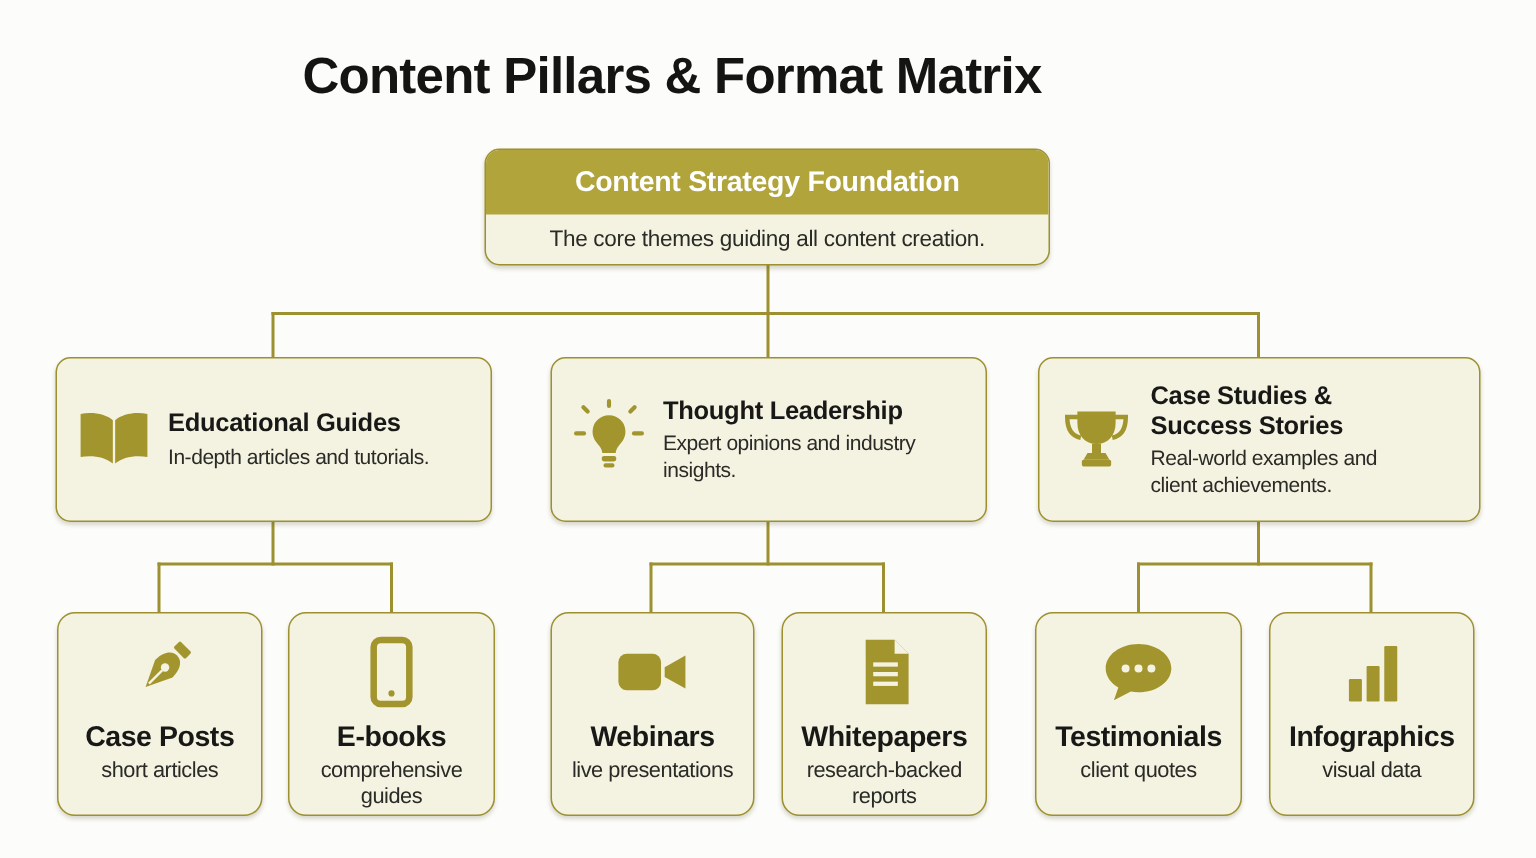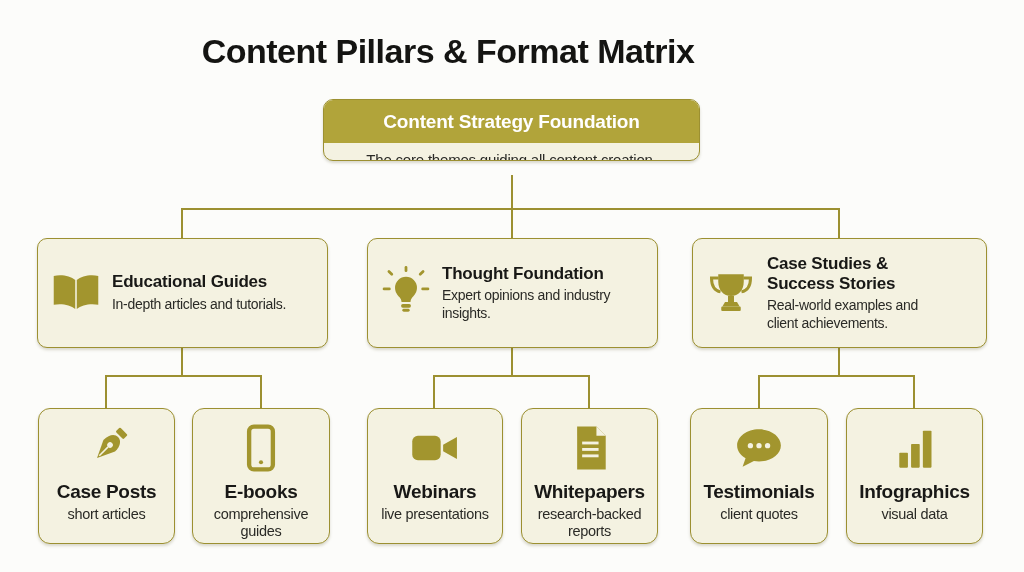--- a/index.html
+++ b/index.html
@@ -27,21 +27,21 @@
   .line-v{width:2px;}
 
   
   .card{
     position:absolute;background:var(--cream);
     border:1.6px solid var(--line);border-radius:10px;
     box-shadow:0 2px 3px rgba(90,85,40,.22);
   }
 
   
-  .root-node{left:323px;top:99px;width:377px;height:62px;overflow:hidden;}
+  .root-node{left:323px;top:99px;width:377px;height:78px;overflow:hidden;}
   .root-header{
     height:43px;background:var(--olive);border-radius:8px 8px 0 0;
     display:flex;align-items:center;justify-content:center;
     color:#ffffff;font-size:19px;font-weight:bold;letter-spacing:-.2px;
   }
   .root-body{
     height:32px;display:flex;align-items:center;justify-content:center;
     font-size:15px;color:var(--sub);letter-spacing:-.2px;
   }
 
@@ -124,21 +124,21 @@
         <g class="stroke" stroke-width="3.4" stroke-linecap="round">
           <line x1="32" y1="3.5" x2="32" y2="7.5"></line>
           <line x1="14.5" y1="12" x2="11" y2="8.5"></line>
           <line x1="49.5" y1="12" x2="53" y2="8.5"></line>
           <line x1="11.5" y1="30" x2="5" y2="30"></line>
           <line x1="52.5" y1="30" x2="59" y2="30"></line>
         </g>
       </svg>
     </div>
     <div class="pillar-text">
-      <div class="pillar-title">Thought Foundation</div>
+      <div class="pillar-title">Thought Leadership</div>
       <div class="pillar-subtitle">Expert opinions and industry insights.</div>
     </div>
   </div>
 
   <div class="card pillar" style="left:692px;width:295px;">
     <div class="pillar-icon">
       <svg width="48" height="44" viewBox="0 0 64 56">
         <path class="fill" d="M15 3 H49 V13 C49 24.5 42 32 32 32 C22 32 15 24.5 15 13 Z"></path>
         <path class="stroke" stroke-width="4" d="M15.5 8 H6 C6 19 10.5 25 18 26.5"></path>
         <path class="stroke" stroke-width="4" d="M48.5 8 H58 C58 19 53.5 25 46 26.5"></path>

